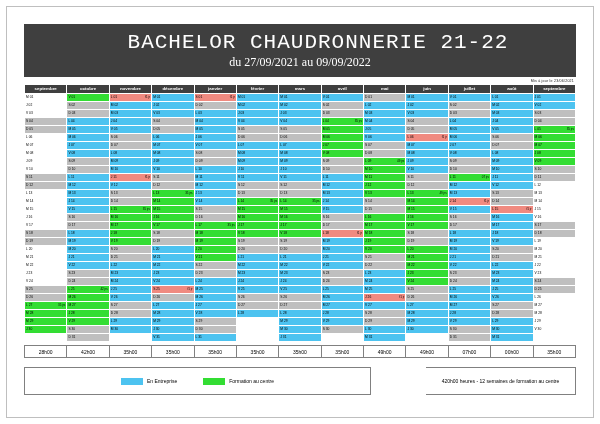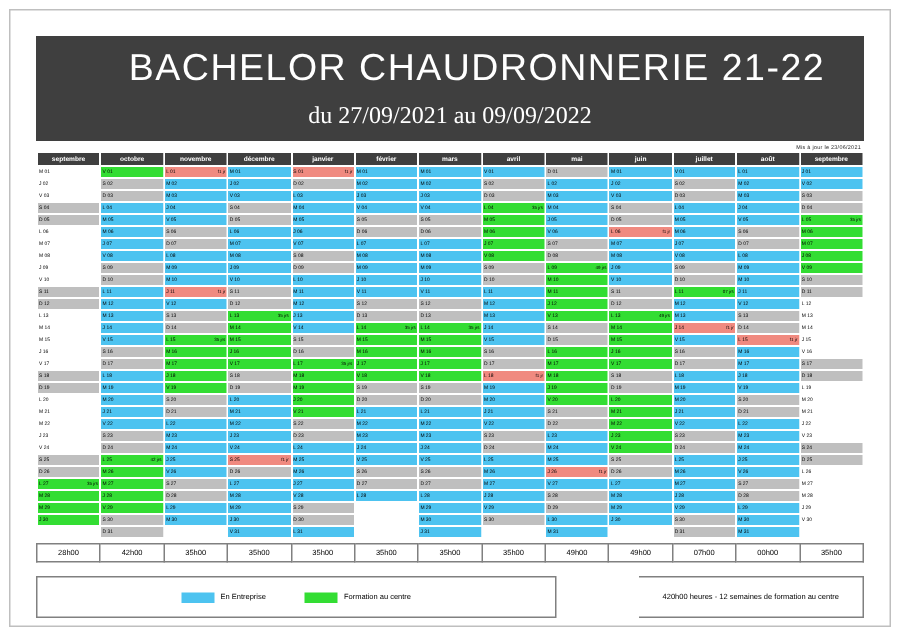--- a/index.html
+++ b/index.html
@@ -22,30 +22,30 @@
   }
   
   .banner{
     background:#3f3f3f;
     color:#ffffff;
     text-align:center;
     padding:8px 0 7px 0;
     margin:12px 10px 2px 10px;
   }
   .banner .t1{
-    font-family:Liberation Sans, sans-serif;
-    font-size:25px;
+    font-family:Liberation Mono, monospace;
+    font-size:21px;
     letter-spacing:1px;
     line-height:1.05;
     padding-left:36px;
   }
   .banner .t2{
     font-family:"Liberation Serif", serif;
-    font-size:16px;
-    margin-top:11px;
+    font-size:12px;
+    margin-top:1px;
   }
   .subnote{
     text-align:right;
     font-size:3.6px;
     color:#222;
     margin:1px 12px 1px 0;
     letter-spacing:.2px;
   }
   
   .cal-wrap{margin:0 10px;}

